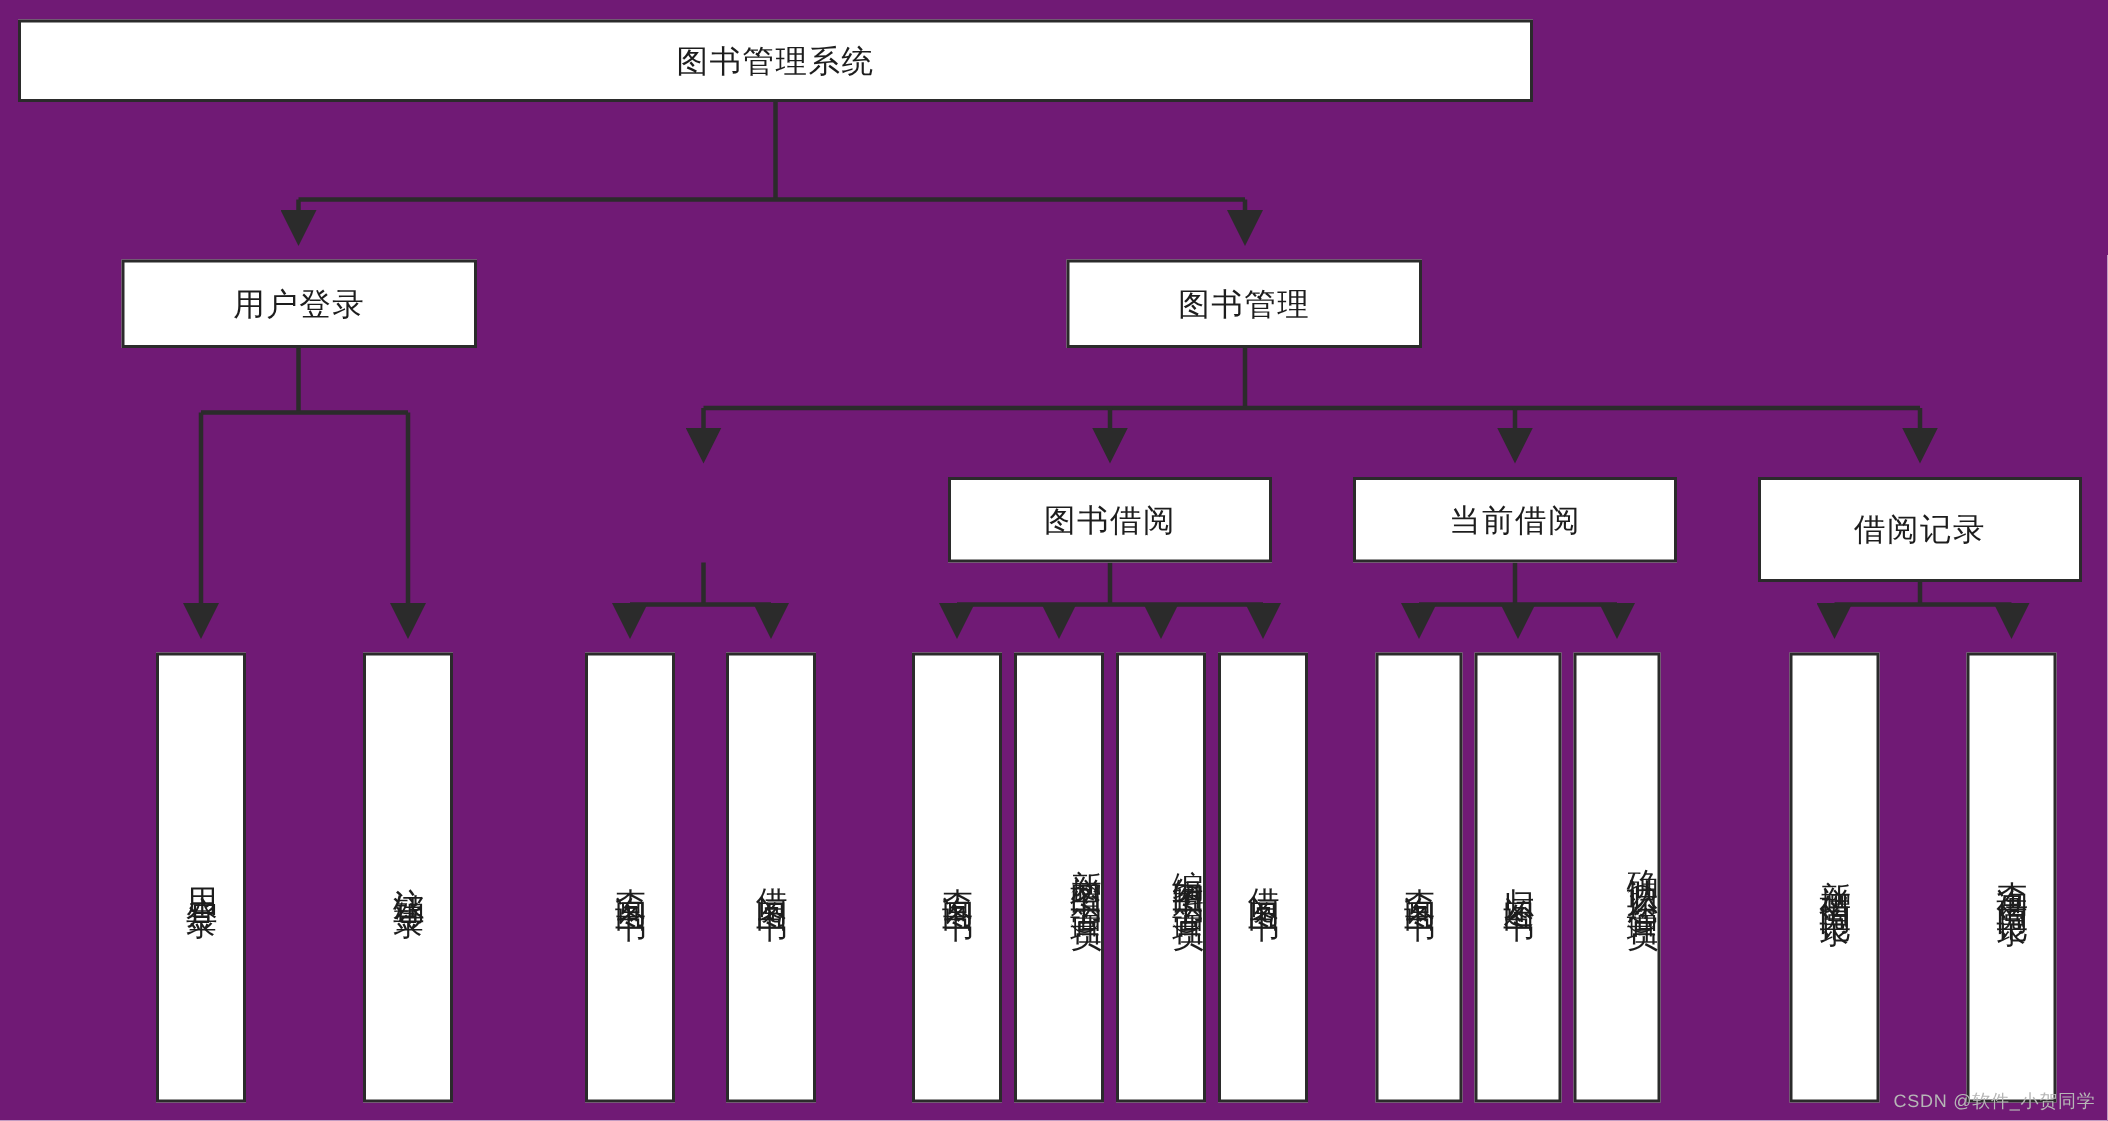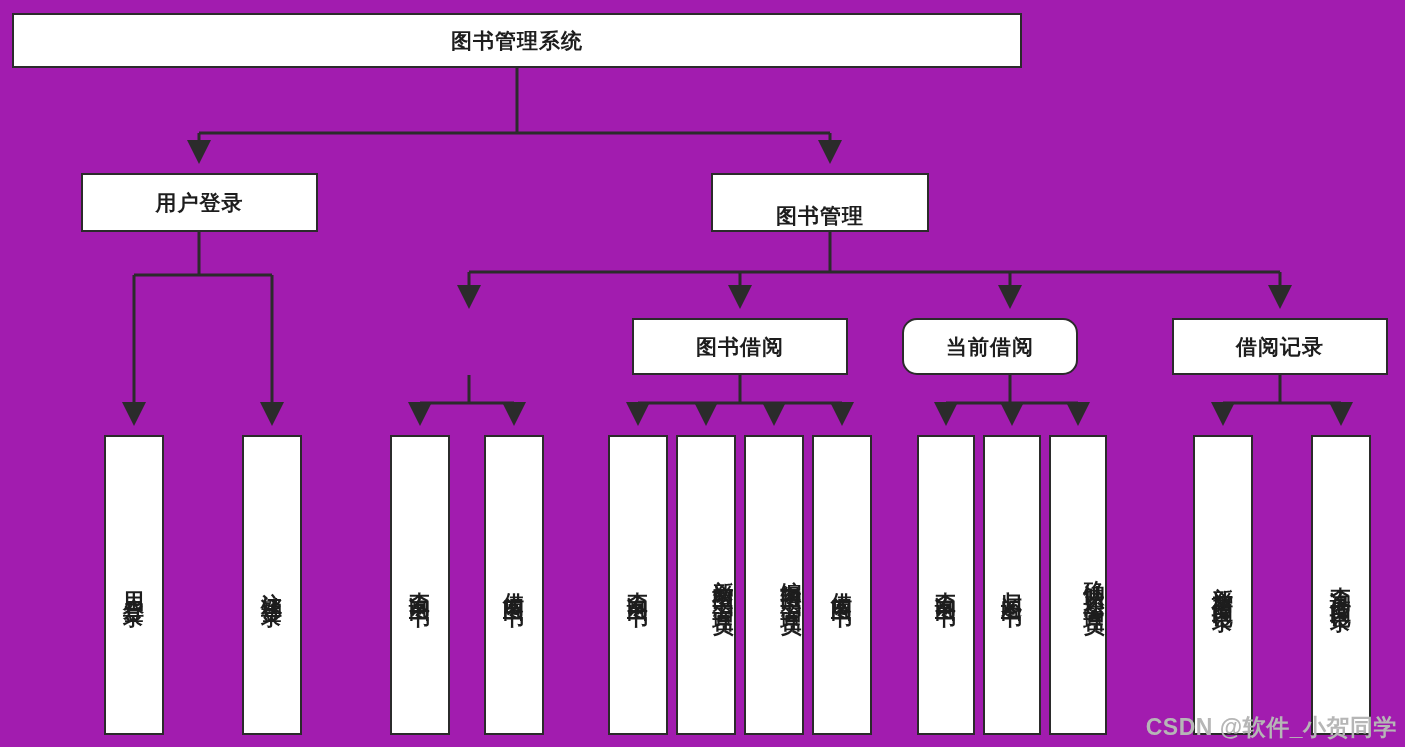--- a/index.html
+++ b/index.html
@@ -7,23 +7,22 @@
     padding: 0;
     background: #ffffff;
   }
   body {
     font-family: "Liberation Sans", "DejaVu Sans", sans-serif;
   }
   #canvas {
     position: relative;
     width: 1405px;
     height: 747px;
-    background: #a21caf;
+    background: #701a75;
     overflow: hidden;
-    font-weight: bold;
   }
   #edges {
     position: absolute;
     left: 0;
     top: 0;
     width: 1405px;
     height: 747px;
     pointer-events: none;
   }
   .node {
@@ -54,21 +53,21 @@
   }
   .vlabel {
     writing-mode: vertical-rl;
     text-orientation: upright;
     white-space: nowrap;
   }
   #watermark {
     position: absolute;
     right: 8px;
     bottom: 4px;
-    font-size: 23px;
+    font-size: 12px;
     color: #b6b6b6;
     letter-spacing: 0.5px;
     white-space: nowrap;
   }
 </style>
 </head>
 <body>
 
 <div id="canvas">
 
@@ -122,31 +121,31 @@
     </g>
   </svg>
 
   <div class="node h" style="left:12px; top:13px; width:1010px; height:55px;">
     <span>图书管理系统</span>
   </div>
 
   <div class="node h" style="left:81px; top:173px; width:237px; height:59px;">
     <span>用户登录</span>
   </div>
-  <div class="node h" style="left:711px; top:173px; width:218px; height:59px;align-items:flex-end;">
+  <div class="node h" style="left:711px; top:173px; width:237px; height:59px;">
     <span>图书管理</span>
   </div>
 
   <div class="node h" style="left:632px; top:318px; width:216px; height:57px;justify-content:center;">
     <span>图书借阅</span>
   </div>
-  <div class="node h" style="left:902px; top:318px; width:176px; height:57px;border-radius:15px;">
+  <div class="node h" style="left:902px; top:318px; width:216px; height:57px;">
     <span>当前借阅</span>
   </div>
-  <div class="node h" style="left:1172px; top:318px; width:216px; height:57px;">
+  <div class="node h" style="left:1172px; top:318px; width:216px; height:70px;">
     <span>借阅记录</span>
   </div>
 
   <div class="node v" style="left:104px; top:435px; width:60px; height:300px;">
     <span class="vlabel">用户登录</span>
   </div>
   <div class="node v" style="left:242px; top:435px; width:60px; height:300px;">
     <span class="vlabel">注销登录</span>
   </div>
 

